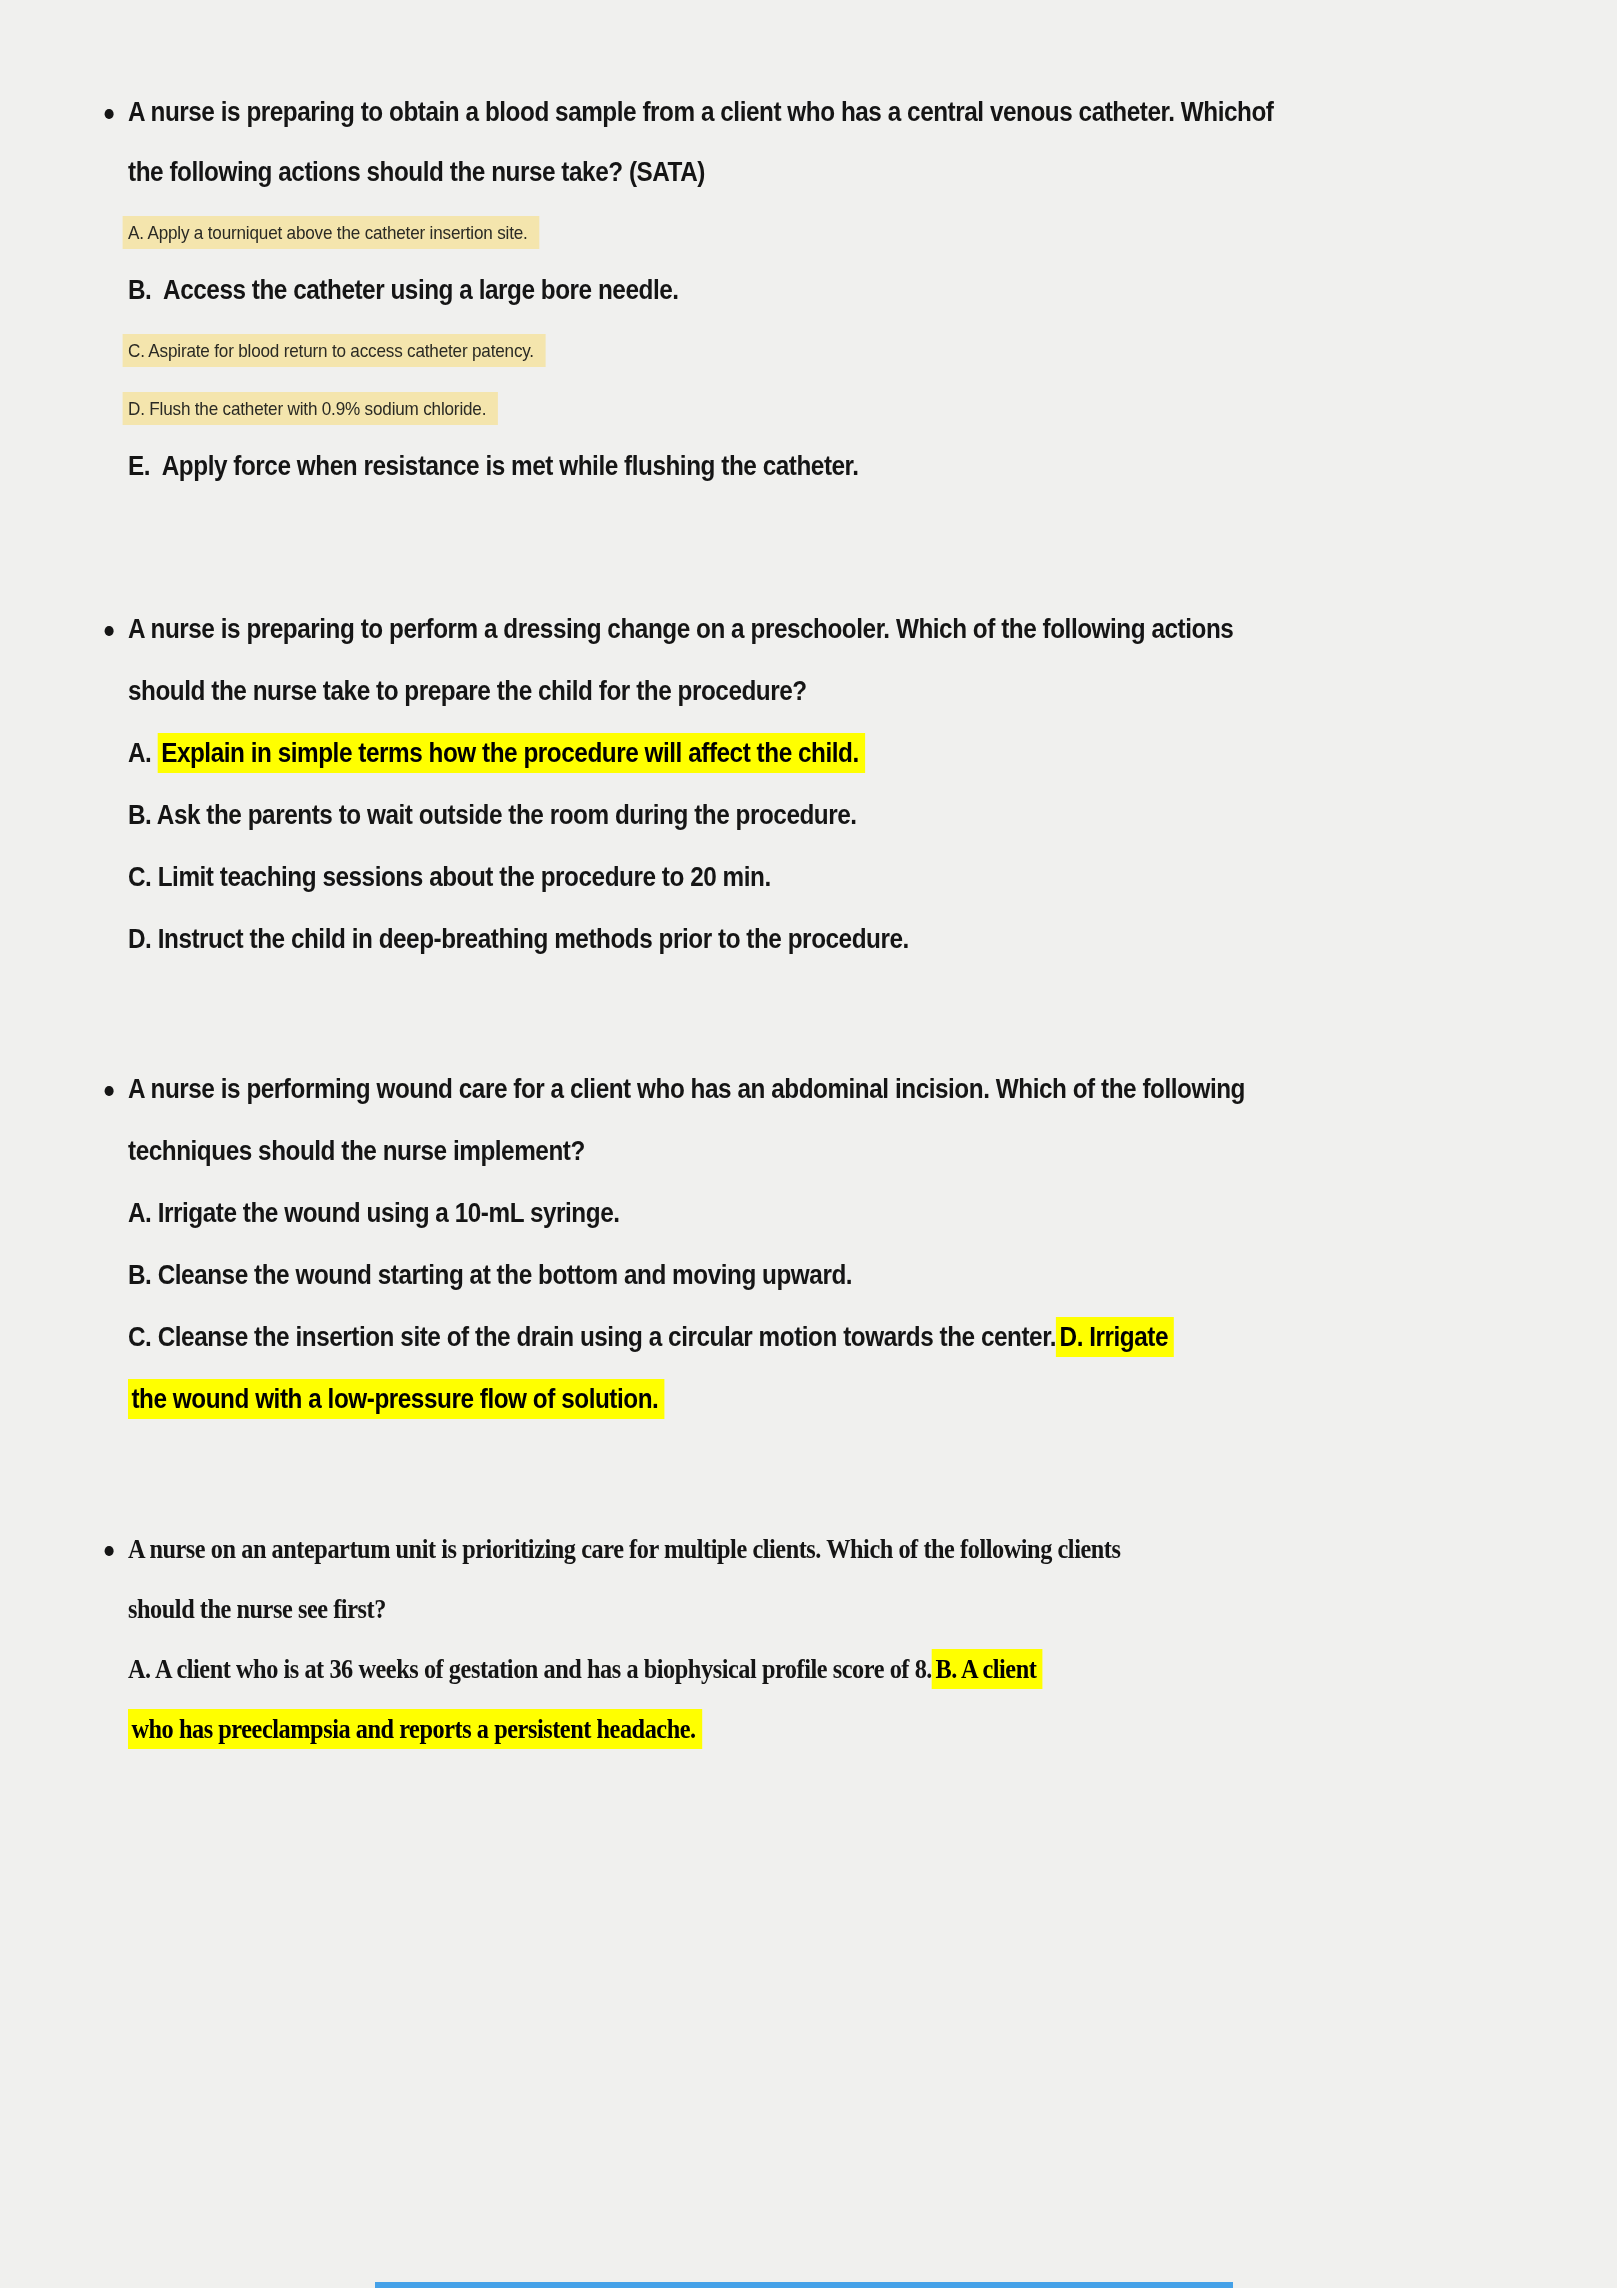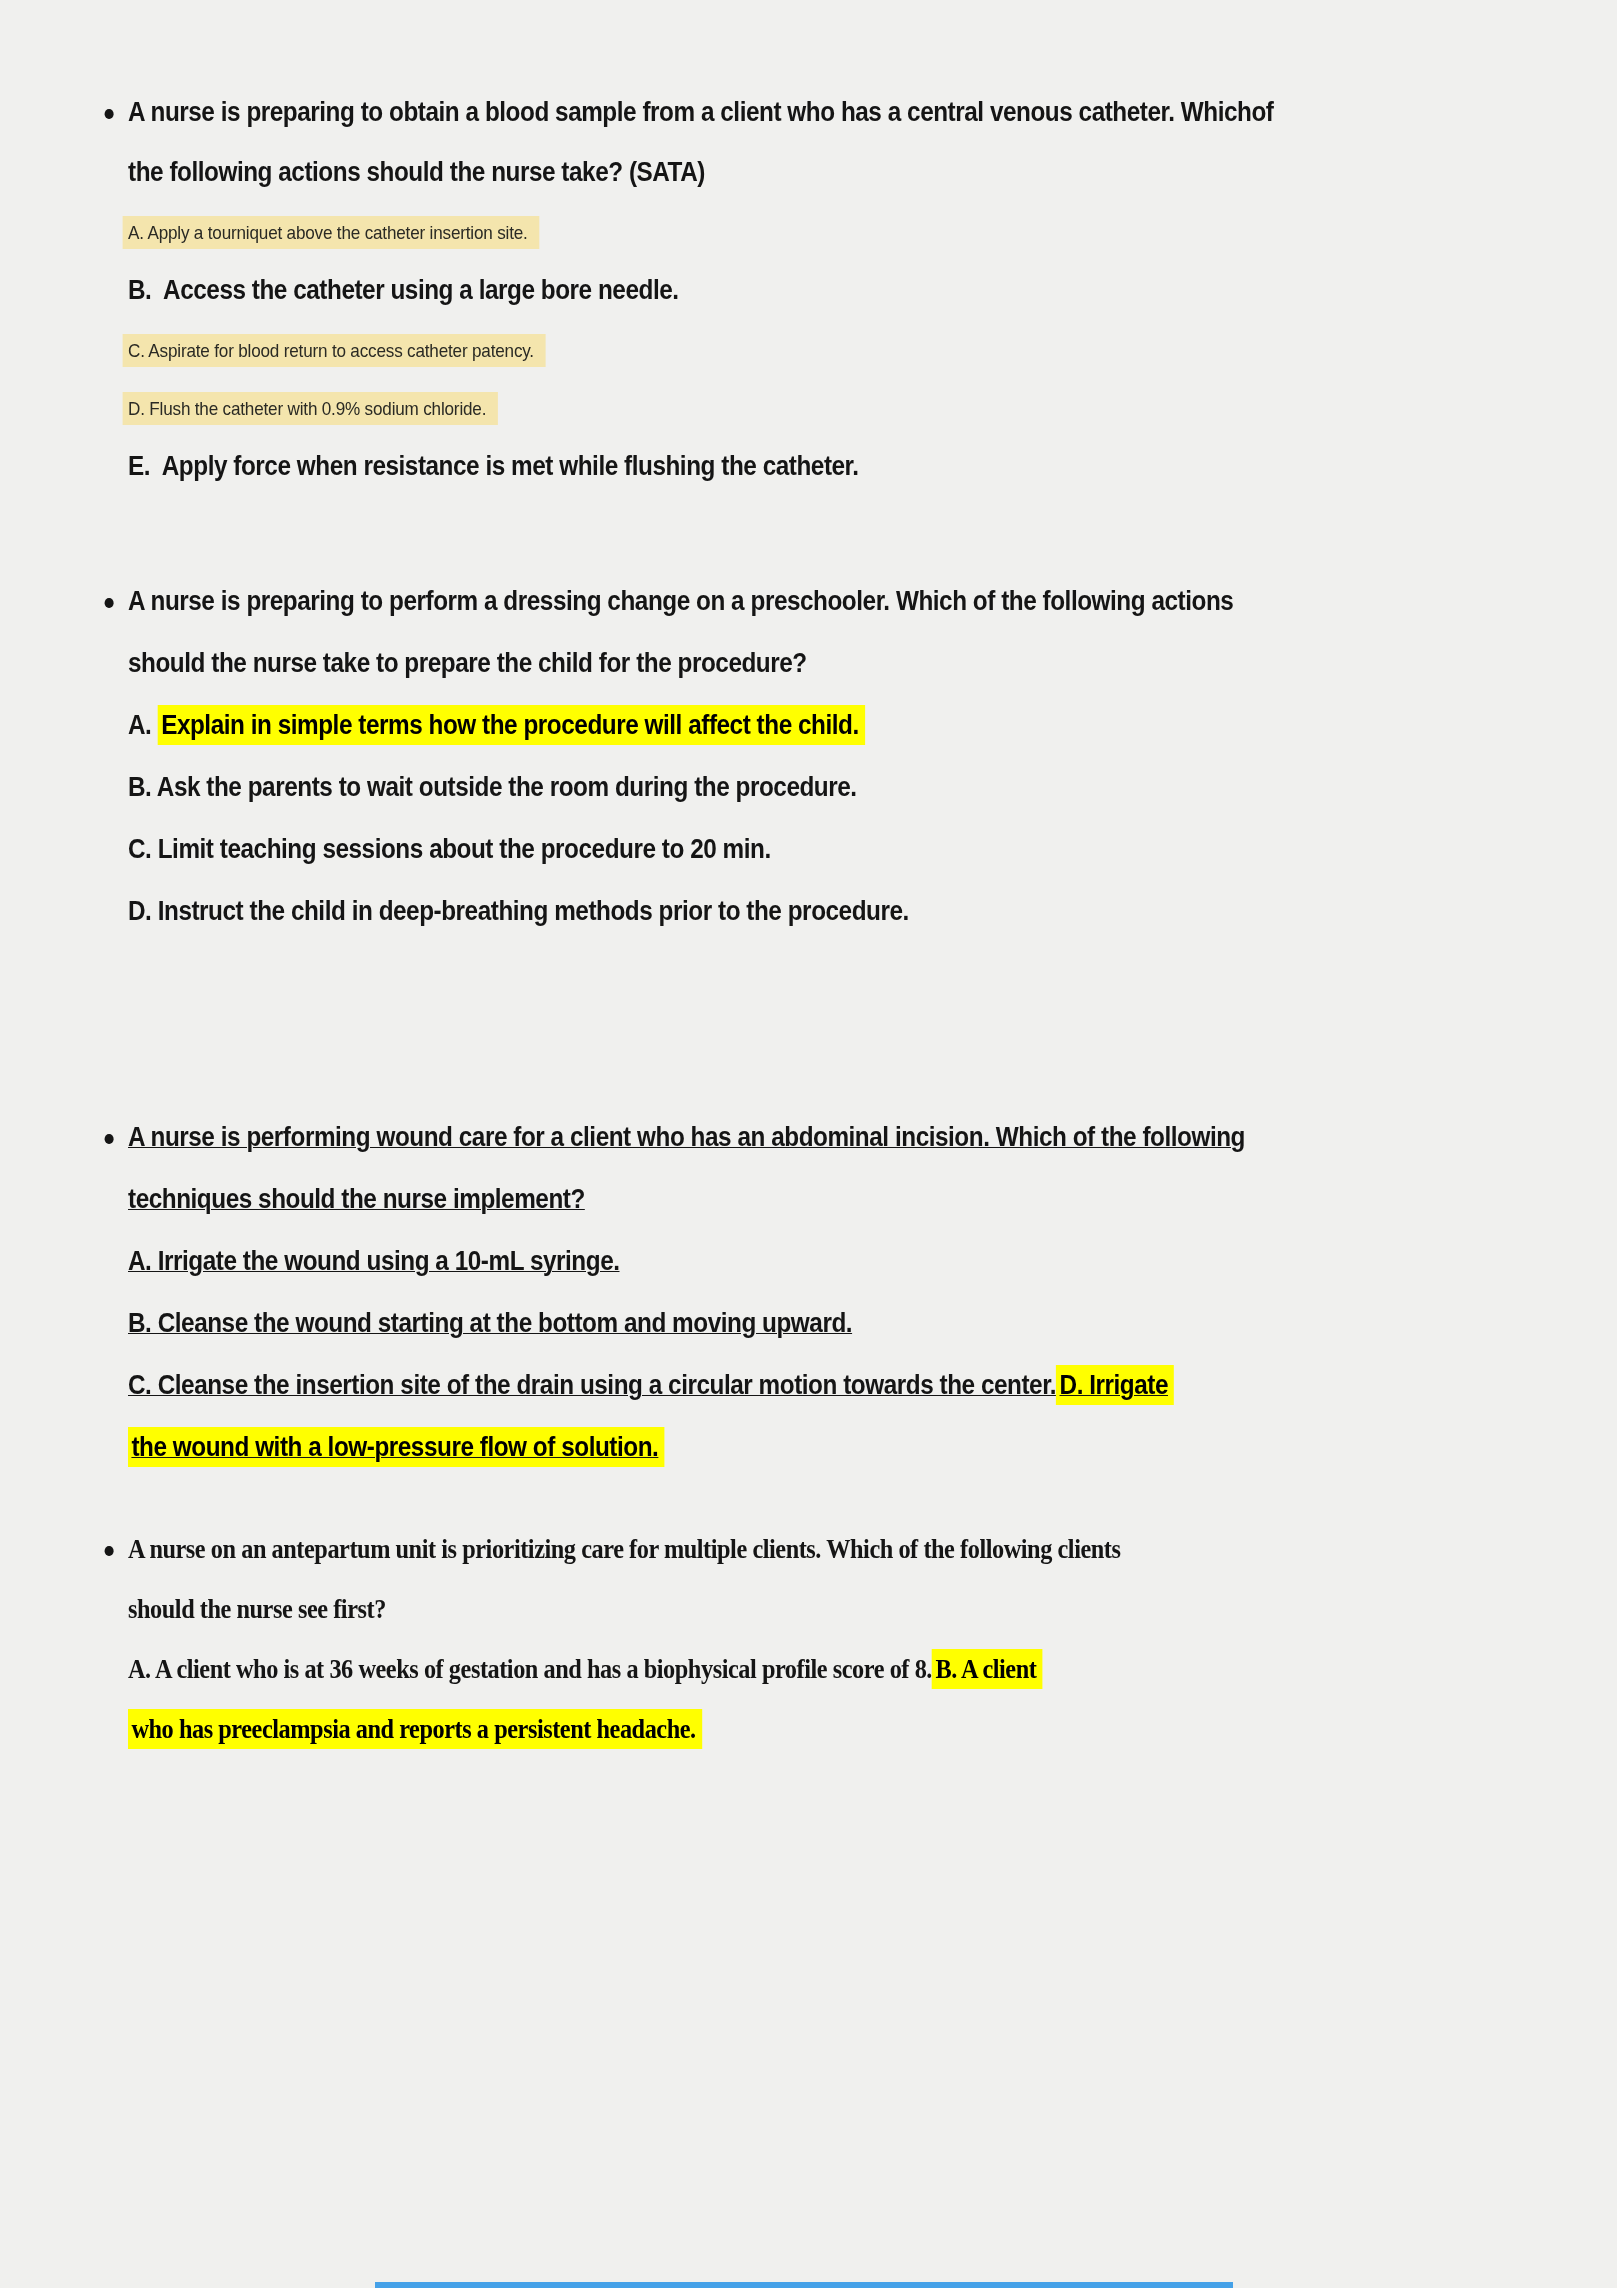--- a/index.html
+++ b/index.html
@@ -79,29 +79,29 @@
 <div class="page" id="page">
     <div class="question-block" style="top: 84px; line-height: 57px;">
       <div class="line"><span class="bullet"></span><span class="seg-bold">A nurse is preparing to obtain a blood sample from a client who has a central venous catheter. Whichof</span></div>
       <div class="line"><span class="seg-bold">the following actions should the nurse take? (SATA)</span></div>
       <div class="line"><span class="seg-cream">A. Apply a tourniquet above the catheter insertion site.</span></div>
       <div class="line"><span class="seg-bold">B.  Access the catheter using a large bore needle.</span></div>
       <div class="line"><span class="seg-cream">C. Aspirate for blood return to access catheter patency.</span></div>
       <div class="line"><span class="seg-cream">D. Flush the catheter with 0.9% sodium chloride.</span></div>
       <div class="line"><span class="seg-bold">E.  Apply force when resistance is met while flushing the catheter.</span></div>
     </div>
-    <div class="question-block" style="top: 572px; line-height: 58px;">
+    <div class="question-block" style="top: 600px; line-height: 58px;">
       <div class="line"><span class="bullet"></span><span class="seg-bold">A nurse is preparing to perform a dressing change on a preschooler. Which of the following actions</span></div>
       <div class="line"><span class="seg-bold">should the nurse take to prepare the child for the procedure?</span></div>
       <div class="line"><span class="seg-bold">A. </span><span class="seg-yellow">Explain in simple terms how the procedure will affect the child.</span></div>
       <div class="line"><span class="seg-bold">B. Ask the parents to wait outside the room during the procedure.</span></div>
       <div class="line"><span class="seg-bold">C. Limit teaching sessions about the procedure to 20 min.</span></div>
       <div class="line"><span class="seg-bold">D. Instruct the child in deep-breathing methods prior to the procedure.</span></div>
     </div>
-    <div class="question-block" style="top: 1108px; line-height: 58px; text-decoration: underline;">
+    <div class="question-block" style="top: 1060px; line-height: 58px;">
       <div class="line"><span class="bullet"></span><span class="seg-bold">A nurse is performing wound care for a client who has an abdominal incision. Which of the following</span></div>
       <div class="line"><span class="seg-bold">techniques should the nurse implement?</span></div>
       <div class="line"><span class="seg-bold">A. Irrigate the wound using a 10-mL syringe.</span></div>
       <div class="line"><span class="seg-bold">B. Cleanse the wound starting at the bottom and moving upward.</span></div>
       <div class="line"><span class="seg-bold">C. Cleanse the insertion site of the drain using a circular motion towards the center.</span><span class="seg-yellow">D. Irrigate</span></div>
       <div class="line"><span class="seg-yellow">the wound with a low-pressure flow of solution.</span></div>
     </div>
     <div class="question-block" style="top: 1521px; line-height: 56px; font-family: Liberation Serif, serif;">
       <div class="line"><span class="bullet"></span><span class="seg-bold">A nurse on an antepartum unit is prioritizing care for multiple clients. Which of the following clients</span></div>
       <div class="line"><span class="seg-bold">should the nurse see first?</span></div>

